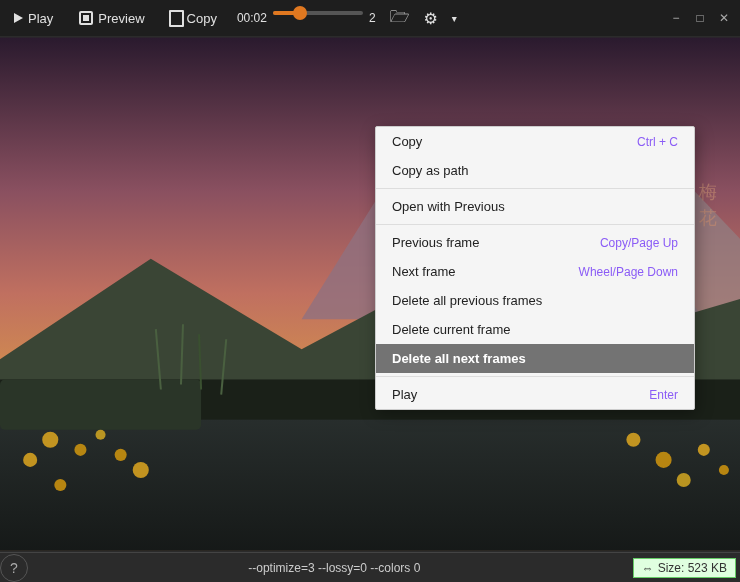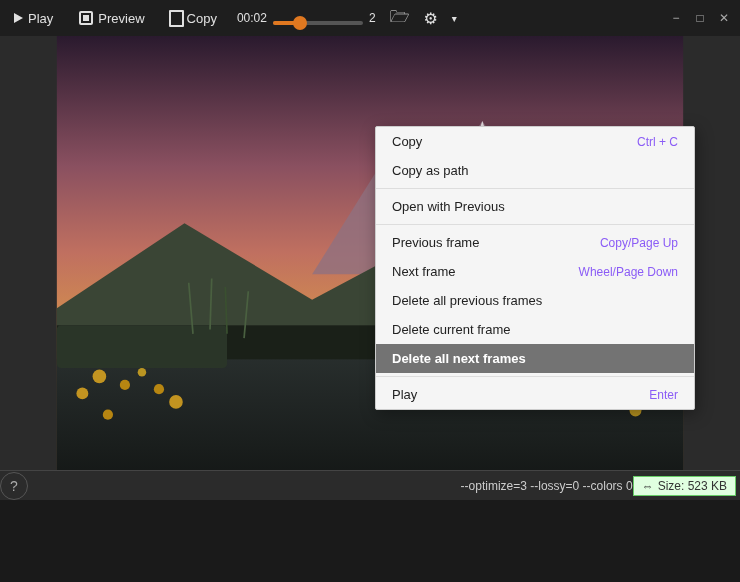--- a/index.html
+++ b/index.html
@@ -9,21 +9,21 @@
       background: #1a1a1a;
       font-family: 'Segoe UI', Arial, sans-serif;
       font-size: 13px;
       overflow: hidden;
       position: relative;
     }
 
     
     .app-window {
       width: 740px;
-      height: 500px;
+      height: 582px;
       background: #2b2b2b;
       position: relative;
       display: flex;
       flex-direction: column;
     }
 
     
     .title-bar {
       height: 36px;
       background: #1e1e1e;
@@ -92,21 +92,21 @@
     }
 
     .time-display {
       color: #e0e0e0;
       font-size: 12px;
       font-variant-numeric: tabular-nums;
     }
 
     .slider-container {
       display: flex;
-      align-items: flex-end;
+      align-items: flex-start;
       gap: 6px;
     }
 
     .slider {
       width: 90px;
       height: 4px;
       background: #555;
       border-radius: 2px;
       position: relative;
     }
@@ -202,21 +202,21 @@
       cursor: pointer;
       border: 1px solid #555;
       border-radius: 50%;
       margin-right: 8px;
     }
 
     .status-text {
       color: #ccc;
       font-size: 12px;
       flex: 1;
-      text-align: right;
+      text-align: center;
     }
 
     .status-size {
       background: #e0ffe0;
       border: 1.5px solid #6c6;
       color: #333;
       font-size: 12px;
       padding: 2px 8px;
       display: flex;
       align-items: center;

